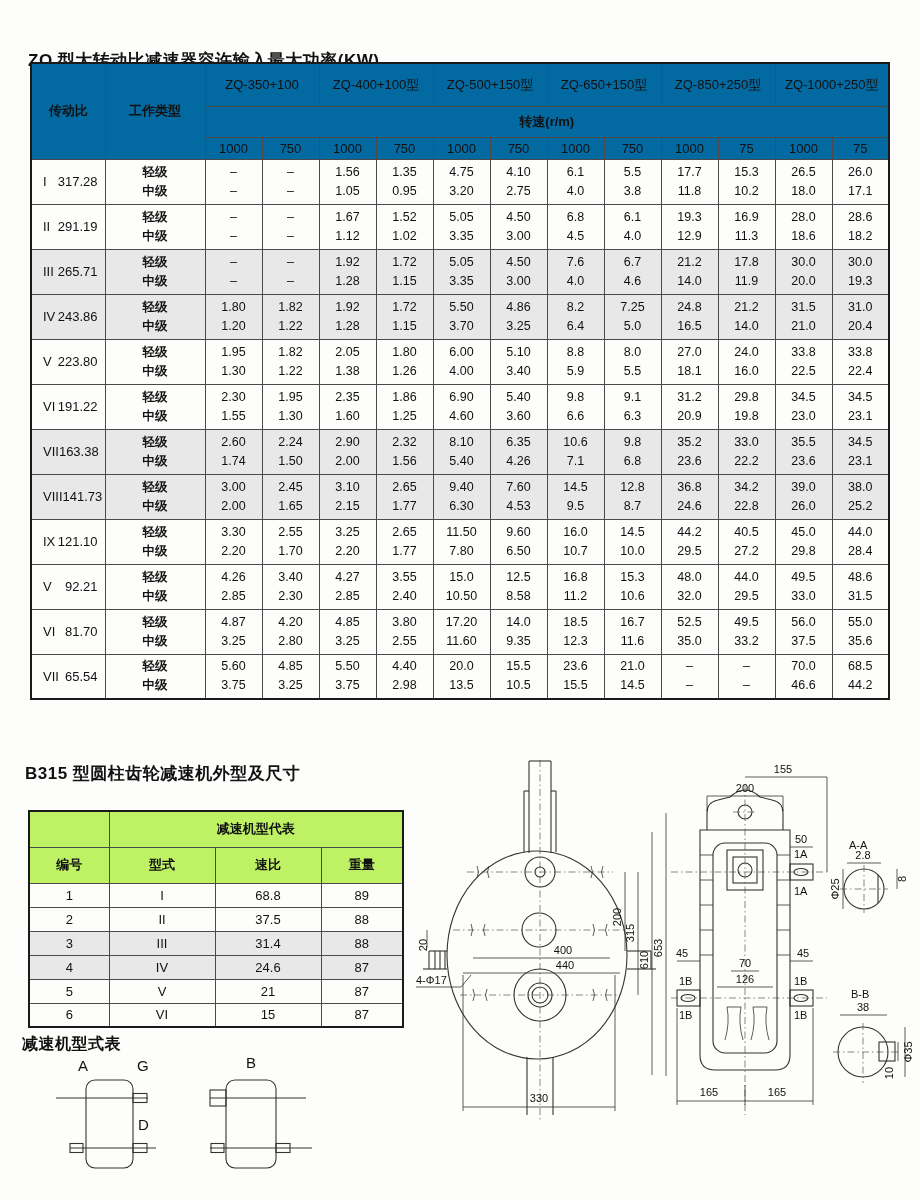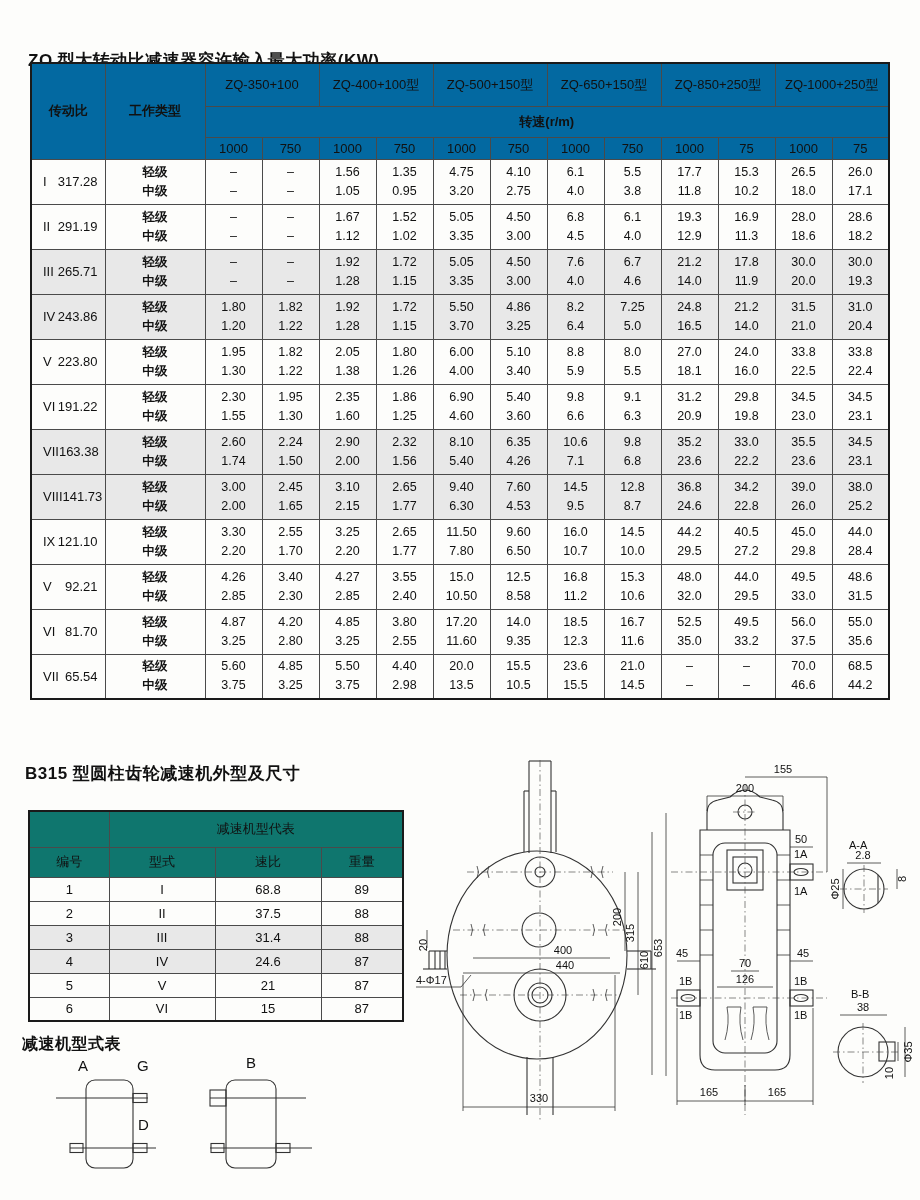--- a/index.html
+++ b/index.html
@@ -25,23 +25,23 @@
   #power-table thead tr:nth-child(3){height:22px;}
   #power-table tbody tr{height:45px;}
   #power-table tbody tr.shaded td{background:#e8e8e8;}
   #power-table td{font-size:12.5px;}
   #power-table td div{line-height:19px;}
   .rwrap{display:flex;justify-content:space-between;align-items:center;padding:0 7px 0 11px;font-size:13px;}
   .work div{font-weight:bold;font-size:12.5px;}
 
   
   #dim-table{left:28px;top:810px;width:374px;table-layout:fixed;border:2px solid #1a1a1a;}
-  #dim-table thead th{background:#0f766e;font-weight:normal;font-size:13px;}
+  #dim-table thead th{background:#bef264;font-weight:bold;font-size:13px;}
   #dim-table thead tr:nth-child(1){height:36px;}
-  #dim-table thead tr:nth-child(2){height:30px;}
+  #dim-table thead tr:nth-child(2){height:36px;}
   #dim-table tbody tr{height:24px;}
   #dim-table tbody tr.shaded td{background:#e8e8e8;}
   #dim-table td{font-size:13px;}
 
   svg text{font-family:"Liberation Sans","DejaVu Sans",sans-serif;font-size:11px;fill:#111;}
   svg .ln{stroke:#333;stroke-width:1.1;fill:none;}
   svg .dim{stroke:#333;stroke-width:.8;fill:none;}
   svg .cl{stroke:#555;stroke-width:.7;fill:none;stroke-dasharray:7 3 1.5 3;}
   #type-diagrams{left:48px;top:1050px;}
   #tech-drawing{left:415px;top:755px;}

